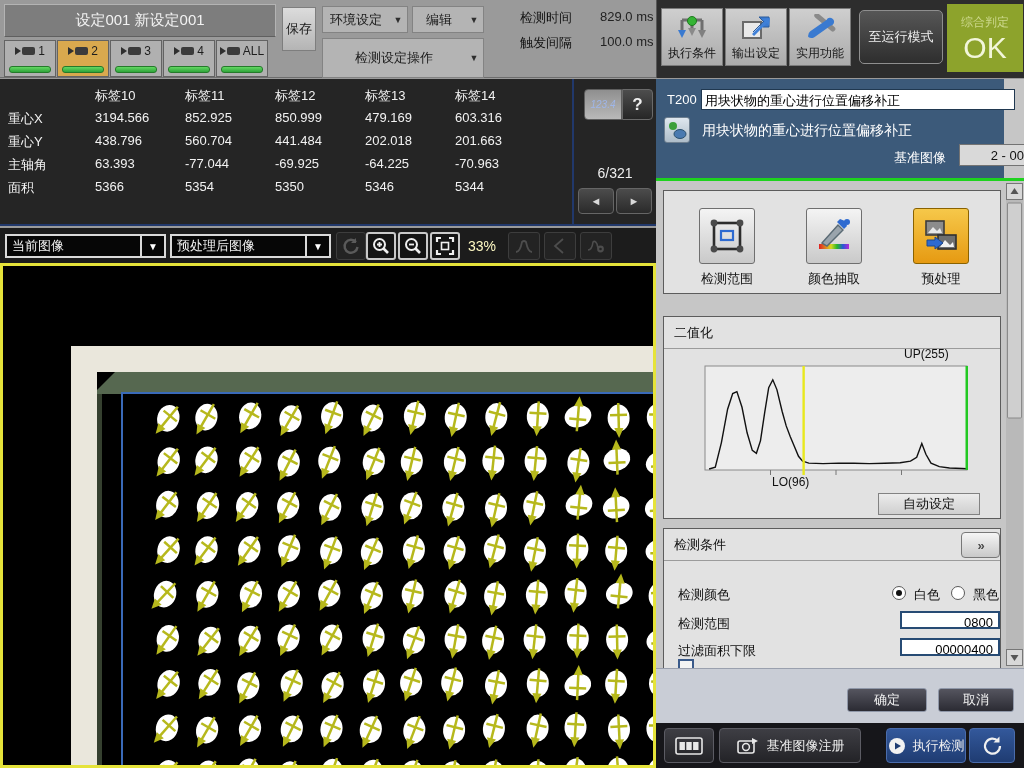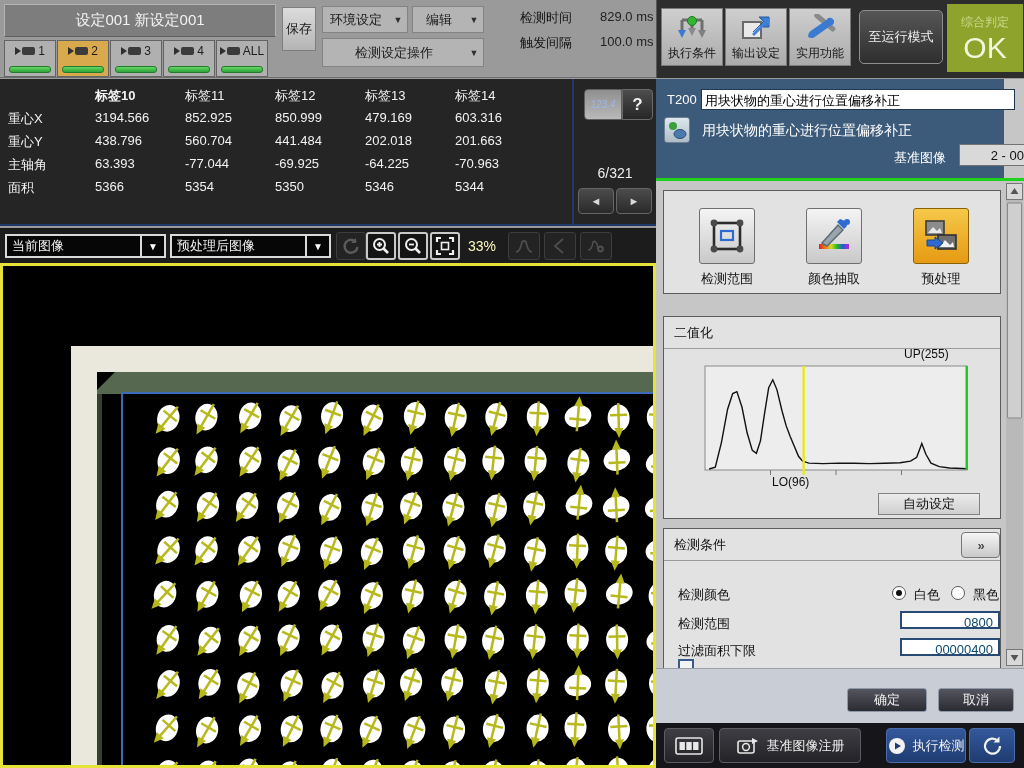--- a/index.html
+++ b/index.html
@@ -11,21 +11,21 @@
   
   #toolbar { position:absolute; left:0; top:0; width:1024px; height:78px; background:#9a9a9a; border-bottom:1px solid #6e6e6e; }
   #scene-title { left:4px; top:4px; width:272px; height:33px; background:#7d7d7d; border:1px solid #b3b3b3; border-bottom-color:#5f5f5f; color:#f2f2f2; font-size:15px; display:flex; align-items:center; justify-content:center; }
   .tb-btn { background:linear-gradient(#dcdcdc,#b4b4b4); border:1px solid #7e7e7e; color:#1c1c1c; display:flex; align-items:center; justify-content:center; }
   #save-btn { left:282px; top:7px; width:34px; height:44px; }
   .dd { background:#b4b4b4; border:1px solid #838383; color:#1b1b1b; display:flex; align-items:center; }
   .dd .lbl { flex:1; text-align:center; }
   .dd .arr { width:18px; color:#2e2e2e; font-size:9px; text-align:center; }
   #dd-env  { left:322px; top:6px;  width:86px; height:27px; }
   #dd-edit { left:412px; top:6px;  width:72px; height:27px; }
-  #dd-ops  { left:322px; top:38px; width:162px; height:29px; }
+  #dd-ops  { left:322px; top:38px; width:162px; height:40px; }
   .stat-lbl { color:#141414; font-size:13px; }
   .stat-val { color:#222; font-size:13px; }
 
   
   .tab { position:absolute; top:40px; width:52px; height:37px; background:#b0b0b0; border:1px solid #636363; display:flex; flex-direction:column; align-items:center; justify-content:space-between; padding:3px 0 3px; }
   .tab.active { background:#d9a94e; }
   .tab-top { display:flex; align-items:center; gap:3px; color:#1e1e1e; font-size:12px; }
   .cam-ic { display:inline-flex; align-items:center; }
   .cam-tri { width:0; height:0; border-top:4px solid transparent; border-bottom:4px solid transparent; border-left:6px solid #2f2f2f; }
   .cam-box { width:13px; height:8px; background:#3b3b3b; border-radius:2px; margin-left:1px; }
@@ -87,21 +87,21 @@
   #up-lbl { position:absolute; left:240px; top:30px; color:#111; font-size:12px; }
   #lo-lbl { position:absolute; left:108px; top:158px; color:#111; font-size:12px; }
   #auto-btn { position:absolute; left:214px; top:176px; width:102px; height:22px; background:linear-gradient(#ececec,#cfcfcf); border:1px solid #828282; color:#111; font-size:13px; display:flex; align-items:center; justify-content:center; }
 
   
   #expand-btn { position:absolute; left:297px; top:3px; width:39px; height:26px; background:linear-gradient(#f5f5f5,#c9c9c9); border:1px solid #787878; border-radius:4px; color:#4a4a4a; font-weight:bold; font-size:13px; display:flex; align-items:center; justify-content:center; letter-spacing:-1px; }
   .frow-lbl { position:absolute; left:14px; color:#111; font-size:13px; }
   .radio { position:absolute; width:14px; height:14px; border-radius:50%; background:#fff; border:1px solid #5a5a5a; }
   .radio.sel::after { content:""; position:absolute; left:3px; top:3px; width:6px; height:6px; border-radius:50%; background:#111; }
   .rlbl { position:absolute; color:#111; font-size:13px; }
-  .num-input { position:absolute; width:100px; height:18px; background:#fff; border:2px solid #274b74; color:#0c4a6e; font-size:13px; text-align:right; padding:2px 5px; }
+  .num-input { position:absolute; width:100px; height:18px; background:#fff; border:2px solid #274b74; color:#000000; font-size:13px; text-align:right; padding:2px 5px; }
   #chk-partial { position:absolute; left:14px; top:130px; width:16px; height:16px; background:#f4f4f4; border:2px solid #3a5a8a; }
 
   
   #rp-footer { position:absolute; left:0; top:589px; width:368px; height:55px; background:#c9cdd6; border-top:1px solid #9aa0ae; }
   .dk-btn { position:absolute; top:19px; height:24px; background:linear-gradient(#55555f,#2b2b33); border:1px solid #8f97a8; border-radius:3px; color:#f2f2f2; font-size:13px; display:flex; align-items:center; justify-content:center; }
   #rp-bottom { position:absolute; left:0; top:644px; width:368px; height:45px; background:#16161a; }
   .bb-btn { position:absolute; top:5px; height:35px; border-radius:4px; display:flex; align-items:center; justify-content:center; gap:7px; color:#f0f0f0; font-size:13px; }
   .bb-dark { background:linear-gradient(#3e3e44,#232327); border:1px solid #5c5c64; }
   .bb-blue { background:linear-gradient(#33589b,#1f3c72); border:1px solid #4a6cac; }
 </style>
@@ -214,21 +214,21 @@
       <div id="run-mode" class="abs">至运行模式</div>
       <div id="judge-box" class="abs">
         <span class="jl">综合判定</span>
         <span class="jv">OK</span>
       </div>
     </div>
   </div>
 
   <div id="data-panel">
     <div id="results-table">
-        <span class="cell" style="left: 95px; top: 8px; font-weight: bold;">标签10</span>
+        <span class="cell" style="left: 95px; top: 8px;">标签10</span>
         <span class="cell" style="left: 185px; top: 8px;">标签11</span>
         <span class="cell" style="left: 275px; top: 8px;">标签12</span>
         <span class="cell" style="left: 365px; top: 8px;">标签13</span>
         <span class="cell" style="left: 455px; top: 8px;">标签14</span>
         <span class="cell" style="left: 8px; top: 31px;">重心X</span>
         <span class="cell" style="left: 95px; top: 31px;">3194.566</span>
         <span class="cell" style="left: 185px; top: 31px;">852.925</span>
         <span class="cell" style="left: 275px; top: 31px;">850.999</span>
         <span class="cell" style="left: 365px; top: 31px;">479.169</span>
         <span class="cell" style="left: 455px; top: 31px;">603.316</span>

